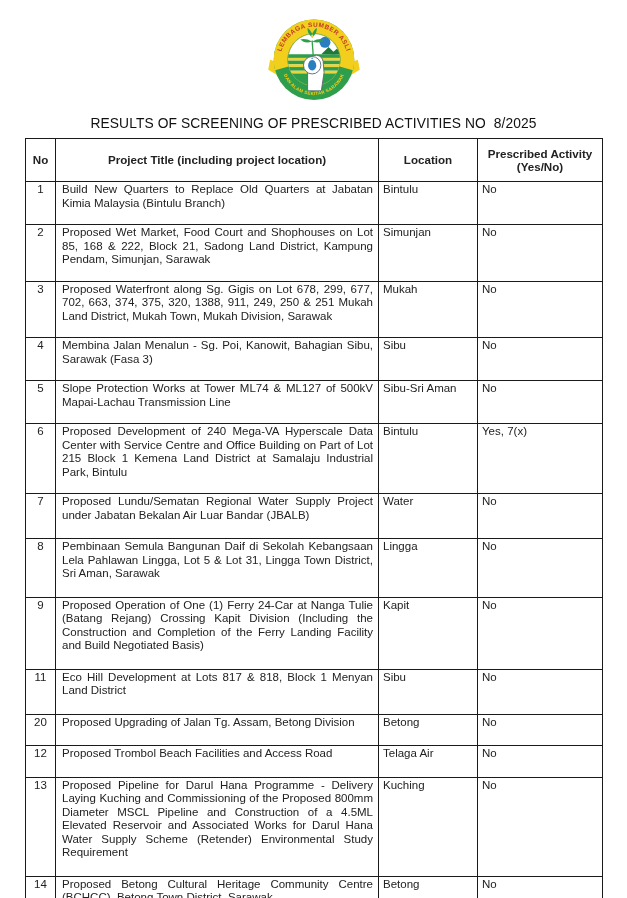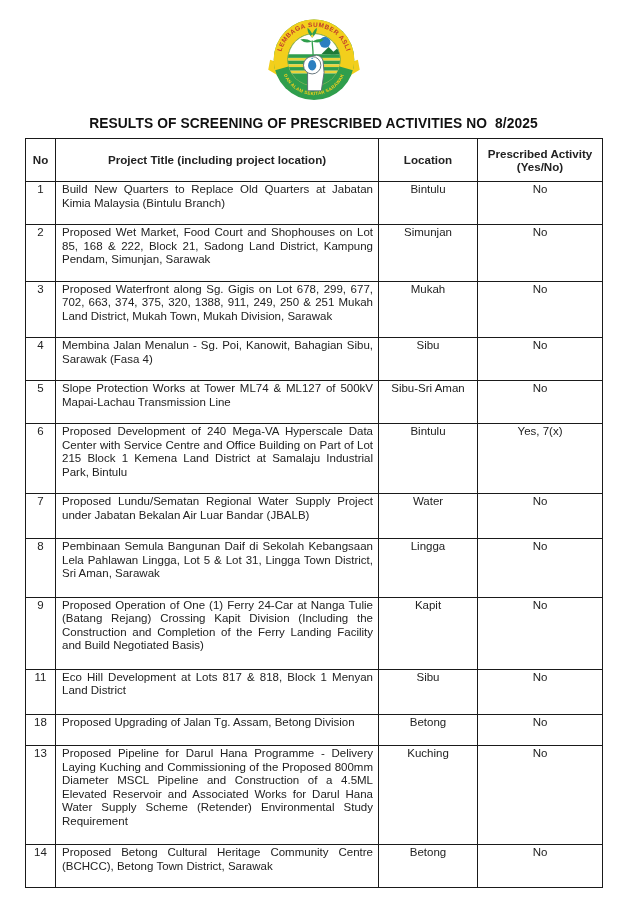--- a/index.html
+++ b/index.html
@@ -4,21 +4,21 @@
 <style>
   html,body{margin:0;padding:0;}
   body{
     width:627px;height:898px;background:#ffffff;
     font-family:"Liberation Sans", sans-serif;color:#1a1a1a;
     position:relative;overflow:hidden;
   }
   .page{width:577px;margin:0 auto;padding-top:14px;}
   .logo-wrap{text-align:center;height:86px;}
   .doc-title{
-    margin-top:16px;text-align:center;font-weight:bold;
+    margin-top:16px;text-align:center;font-weight:normal;
     font-size:13.8px;letter-spacing:.1px;white-space:pre-wrap;color:#111;
   }
   .intro{
     margin-top:22px;font-size:12.2px;line-height:15.5px;color:#222;
     text-align:left;
   }
   table.results{
     margin-top:7px;border-collapse:collapse;width:577px;
     font-size:11.5px;line-height:13.5px;color:#222;table-layout:fixed;
   }
@@ -29,21 +29,21 @@
   col.c-title{width:323px;}
   col.c-loc{width:99px;}
   col.c-pre{width:125px;}
   th{
     font-weight:bold;text-align:center;vertical-align:middle;
     height:38px;padding:2px 3px;white-space:pre-line;font-size:11.6px;
   }
   td{vertical-align:top;padding:1px 4px 2px 4px;}
   td.no-cell{text-align:center;}
   td.title-cell{text-align:justify;padding:1px 5px 14px 6px;}
-  td.loc-cell,td.pre-cell{text-align:center;}
+  td.loc-cell,td.pre-cell{}
   tr.sp td{padding-bottom:16px;}
 </style>
 </head>
 <body>
 
 <div class="page">
 
   <div class="logo-wrap">
     <svg width="92" height="86" viewBox="0 0 100 94">
       <defs>
@@ -139,21 +139,21 @@
 
   <tr>
     <td class="no-cell">3</td>
     <td class="title-cell">Proposed Waterfront along Sg. Gigis on Lot 678, 299, 677, 702, 663, 374, 375, 320, 1388, 911, 249, 250 &amp; 251 Mukah Land District, Mukah Town, Mukah Division, Sarawak</td>
     <td class="loc-cell">Mukah</td>
     <td class="pre-cell">No</td>
   </tr>
 
   <tr>
     <td class="no-cell">4</td>
-    <td class="title-cell">Membina Jalan Menalun - Sg. Poi, Kanowit, Bahagian Sibu, Sarawak (Fasa 4)</td>
+    <td class="title-cell">Membina Jalan Menalun - Sg. Poi, Kanowit, Bahagian Sibu, Sarawak (Fasa 3)</td>
     <td class="loc-cell">Sibu</td>
     <td class="pre-cell">No</td>
   </tr>
 
   <tr>
     <td class="no-cell">5</td>
     <td class="title-cell">Slope Protection Works at Tower ML74 &amp; ML127 of 500kV Mapai-Lachau Transmission Line</td>
     <td class="loc-cell">Sibu-Sri Aman</td>
     <td class="pre-cell">No</td>
   </tr>
@@ -187,26 +187,32 @@
   </tr>
 
   <tr class="sp">
     <td class="no-cell">11</td>
     <td class="title-cell">Eco Hill Development at Lots 817 &amp; 818, Block 1 Menyan Land District</td>
     <td class="loc-cell">Sibu</td>
     <td class="pre-cell">No</td>
   </tr>
 
   <tr class="sp">
-    <td class="no-cell">18</td>
+    <td class="no-cell">20</td>
     <td class="title-cell">Proposed Upgrading of Jalan Tg. Assam, Betong Division</td>
     <td class="loc-cell">Betong</td>
     <td class="pre-cell">No</td>
   </tr>
 
+  <tr class="sp">
+    <td class="no-cell">12</td>
+    <td class="title-cell">Proposed Trombol Beach Facilities and Access Road</td>
+    <td class="loc-cell">Telaga Air</td>
+    <td class="pre-cell">No</td>
+  </tr>
 
   <tr class="sp">
     <td class="no-cell">13</td>
     <td class="title-cell">Proposed Pipeline for Darul Hana Programme - Delivery Laying Kuching and Commissioning of the Proposed 800mm Diameter MSCL Pipeline and Construction of a 4.5ML Elevated Reservoir and Associated Works for Darul Hana Water Supply Scheme (Retender) Environmental Study Requirement</td>
     <td class="loc-cell">Kuching</td>
     <td class="pre-cell">No</td>
   </tr>
 
   <tr>
     <td class="no-cell">14</td>

